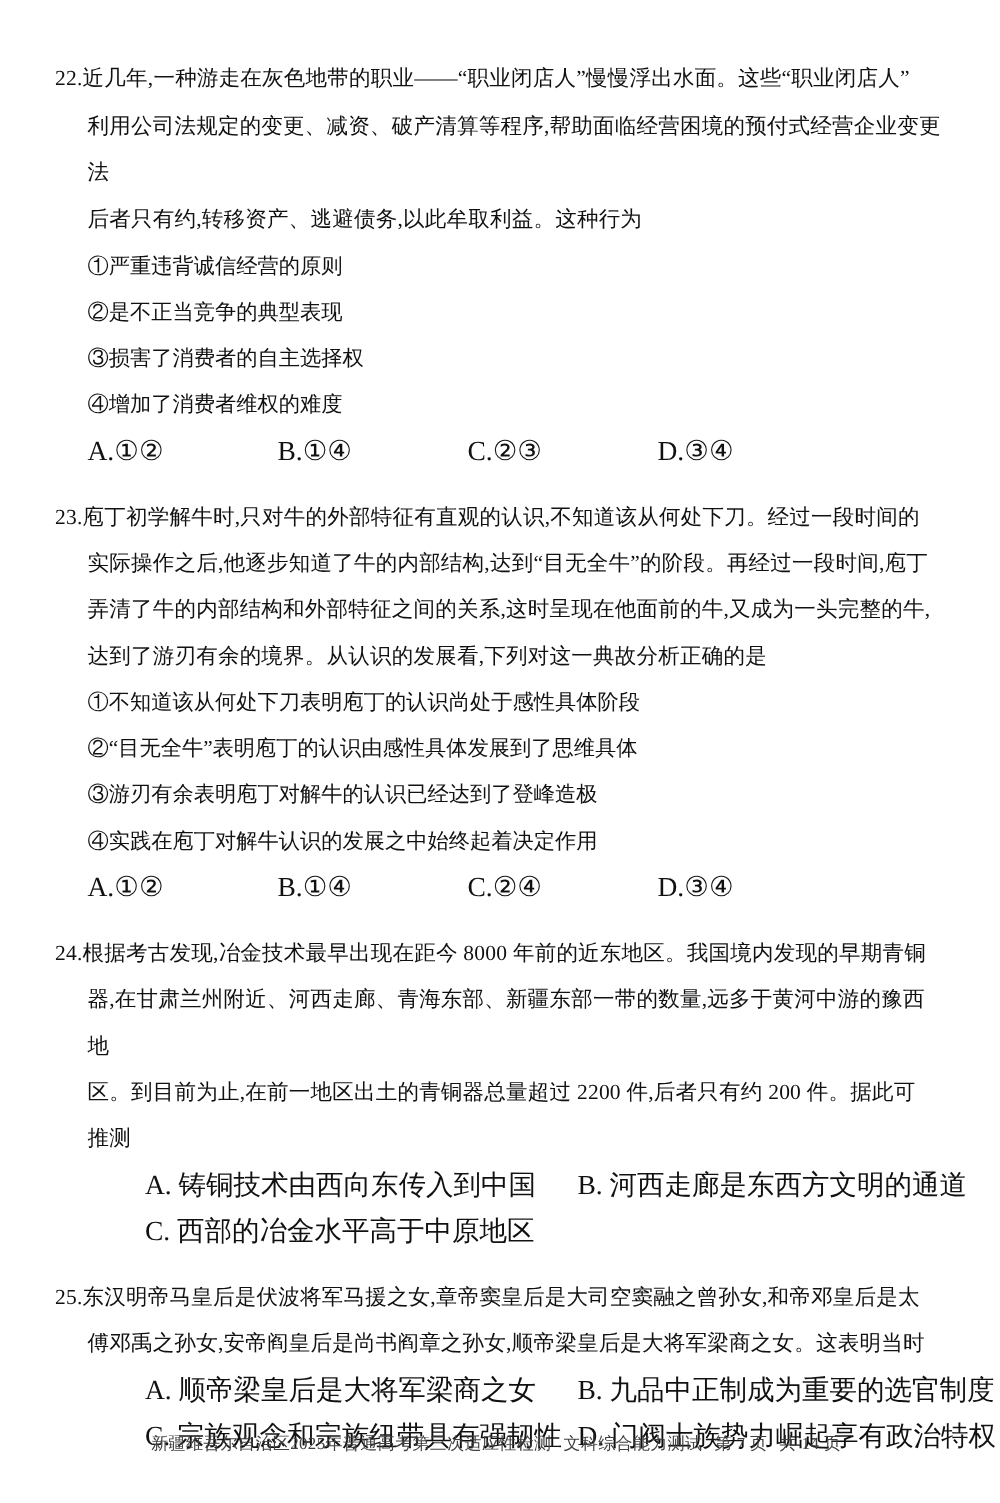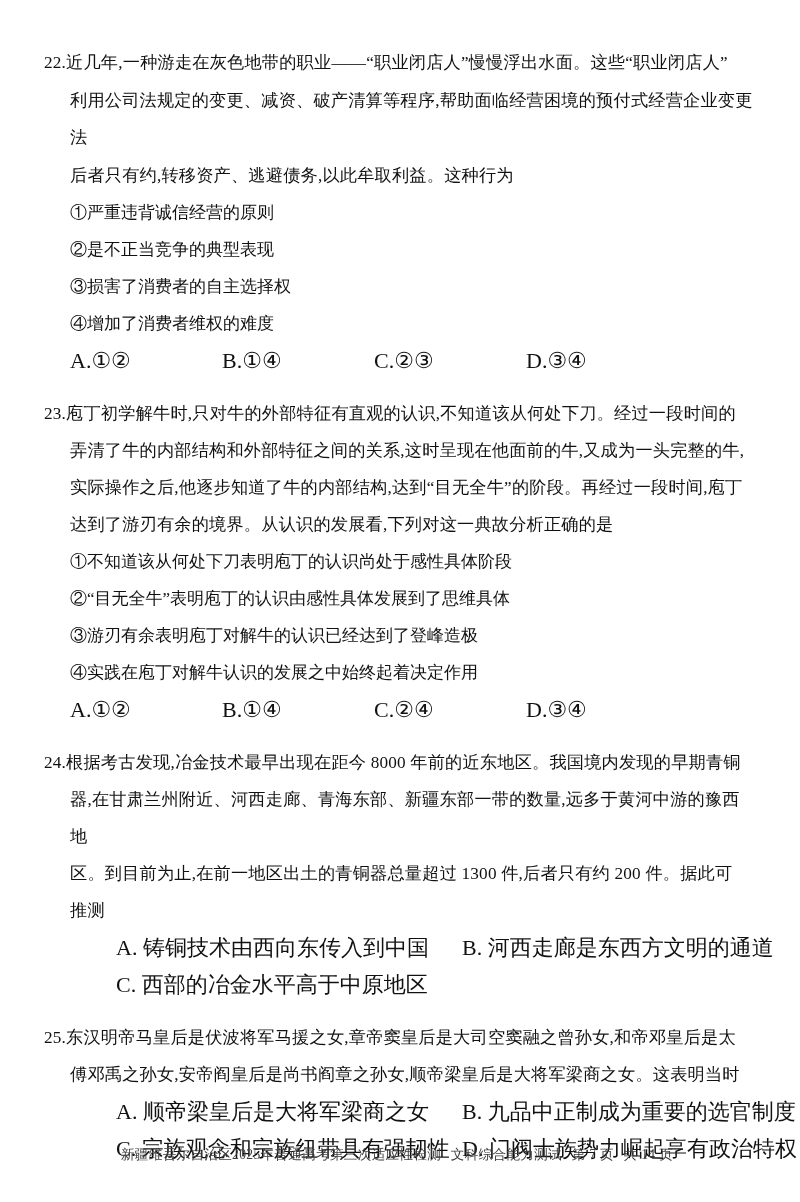--- a/index.html
+++ b/index.html
@@ -93,39 +93,39 @@
     <div class="opt-row four-col">
       <div class="opt">A.①②</div>
       <div class="opt">B.①④</div>
       <div class="opt">C.②③</div>
       <div class="opt">D.③④</div>
     </div>
   </div>
 
   <div class="question q23">
     <div class="q-line q-first">23.庖丁初学解牛时,只对牛的外部特征有直观的认识,不知道该从何处下刀。经过一段时间的</div>
+    <div class="q-line q-cont">实际操作之后,他逐步知道了牛的内部结构,达到“目无全牛”的阶段。再经过一段时间,庖丁</div>
     <div class="q-line q-cont">弄清了牛的内部结构和外部特征之间的关系,这时呈现在他面前的牛,又成为一头完整的牛,</div>
-    <div class="q-line q-cont">实际操作之后,他逐步知道了牛的内部结构,达到“目无全牛”的阶段。再经过一段时间,庖丁</div>
     <div class="q-line q-cont">达到了游刃有余的境界。从认识的发展看,下列对这一典故分析正确的是</div>
     <div class="q-sub">①不知道该从何处下刀表明庖丁的认识尚处于感性具体阶段</div>
     <div class="q-sub">②“目无全牛”表明庖丁的认识由感性具体发展到了思维具体</div>
     <div class="q-sub">③游刃有余表明庖丁对解牛的认识已经达到了登峰造极</div>
     <div class="q-sub">④实践在庖丁对解牛认识的发展之中始终起着决定作用</div>
     <div class="opt-row four-col">
       <div class="opt">A.①②</div>
       <div class="opt">B.①④</div>
       <div class="opt">C.②④</div>
       <div class="opt">D.③④</div>
     </div>
   </div>
 
   <div class="question q24">
     <div class="q-line q-first">24.根据考古发现,冶金技术最早出现在距今 8000 年前的近东地区。我国境内发现的早期青铜</div>
     <div class="q-line q-cont">器,在甘肃兰州附近、河西走廊、青海东部、新疆东部一带的数量,远多于黄河中游的豫西地</div>
-    <div class="q-line q-cont">区。到目前为止,在前一地区出土的青铜器总量超过 1300 件,后者只有约 200 件。据此可</div>
+    <div class="q-line q-cont">区。到目前为止,在前一地区出土的青铜器总量超过 2200 件,后者只有约 200 件。据此可</div>
     <div class="q-line q-cont">推测</div>
     <div class="opt-row two-col">
       <div class="opt">A. 铸铜技术由西向东传入到中国</div>
       <div class="opt second">B. 河西走廊是东西方文明的通道</div>
     </div>
     <div class="opt-row two-col">
       <div class="opt">C. 西部的冶金水平高于中原地区</div>
     </div>
   </div>
 

